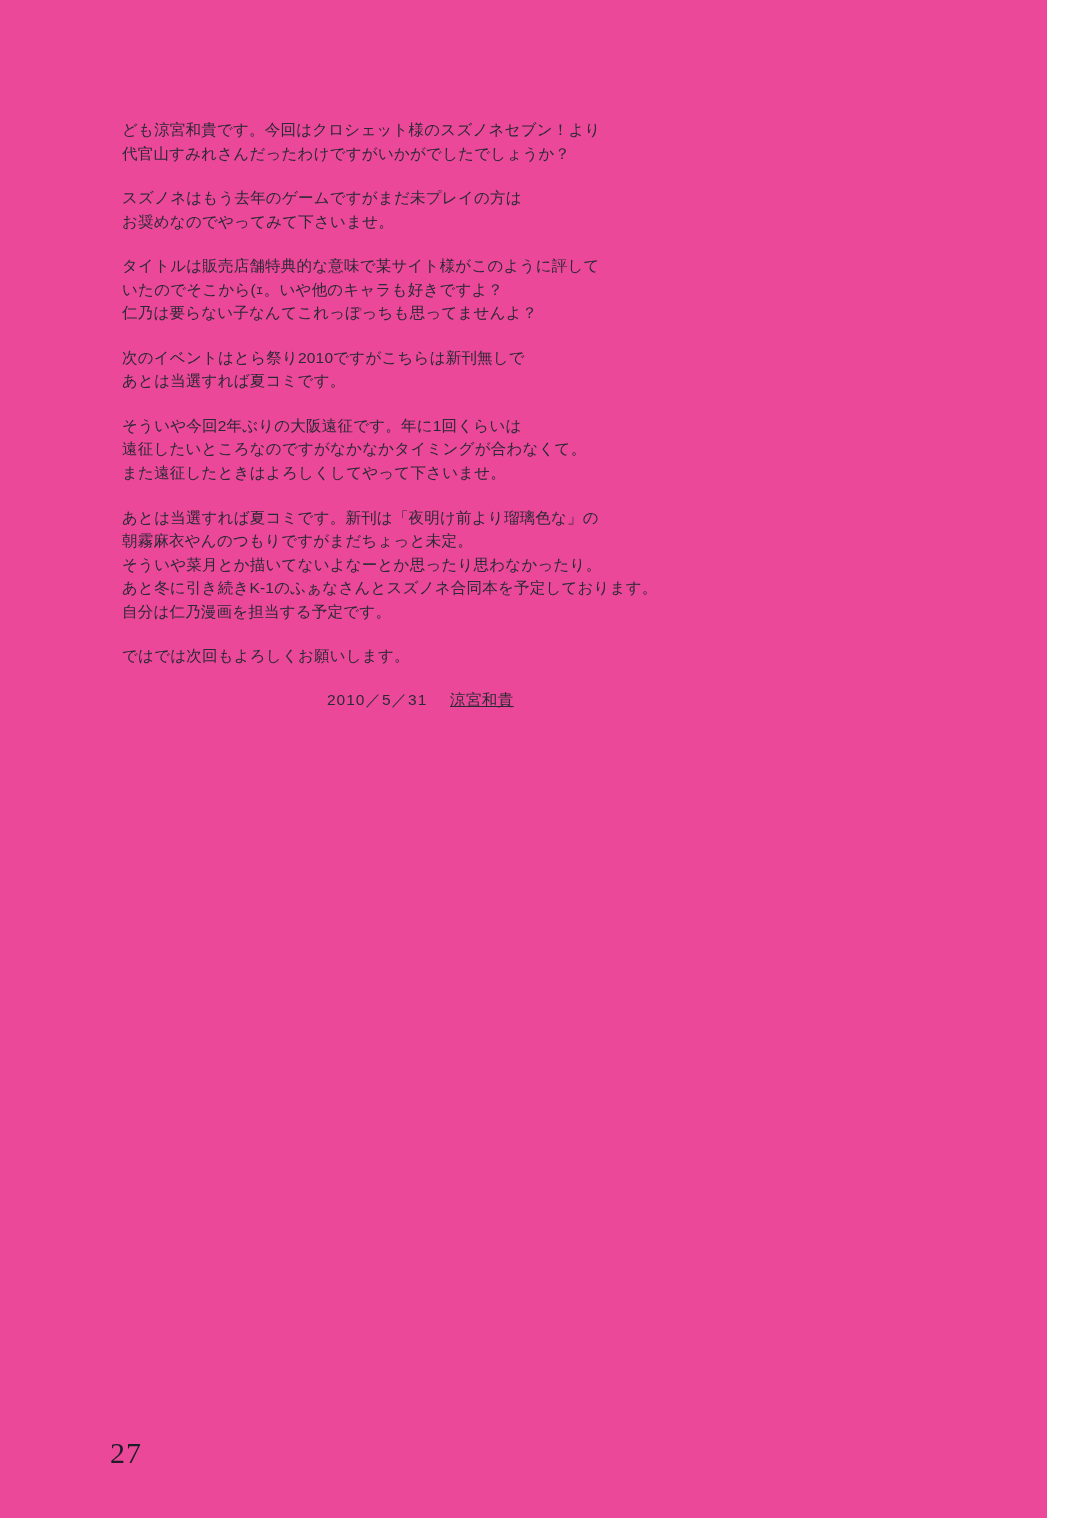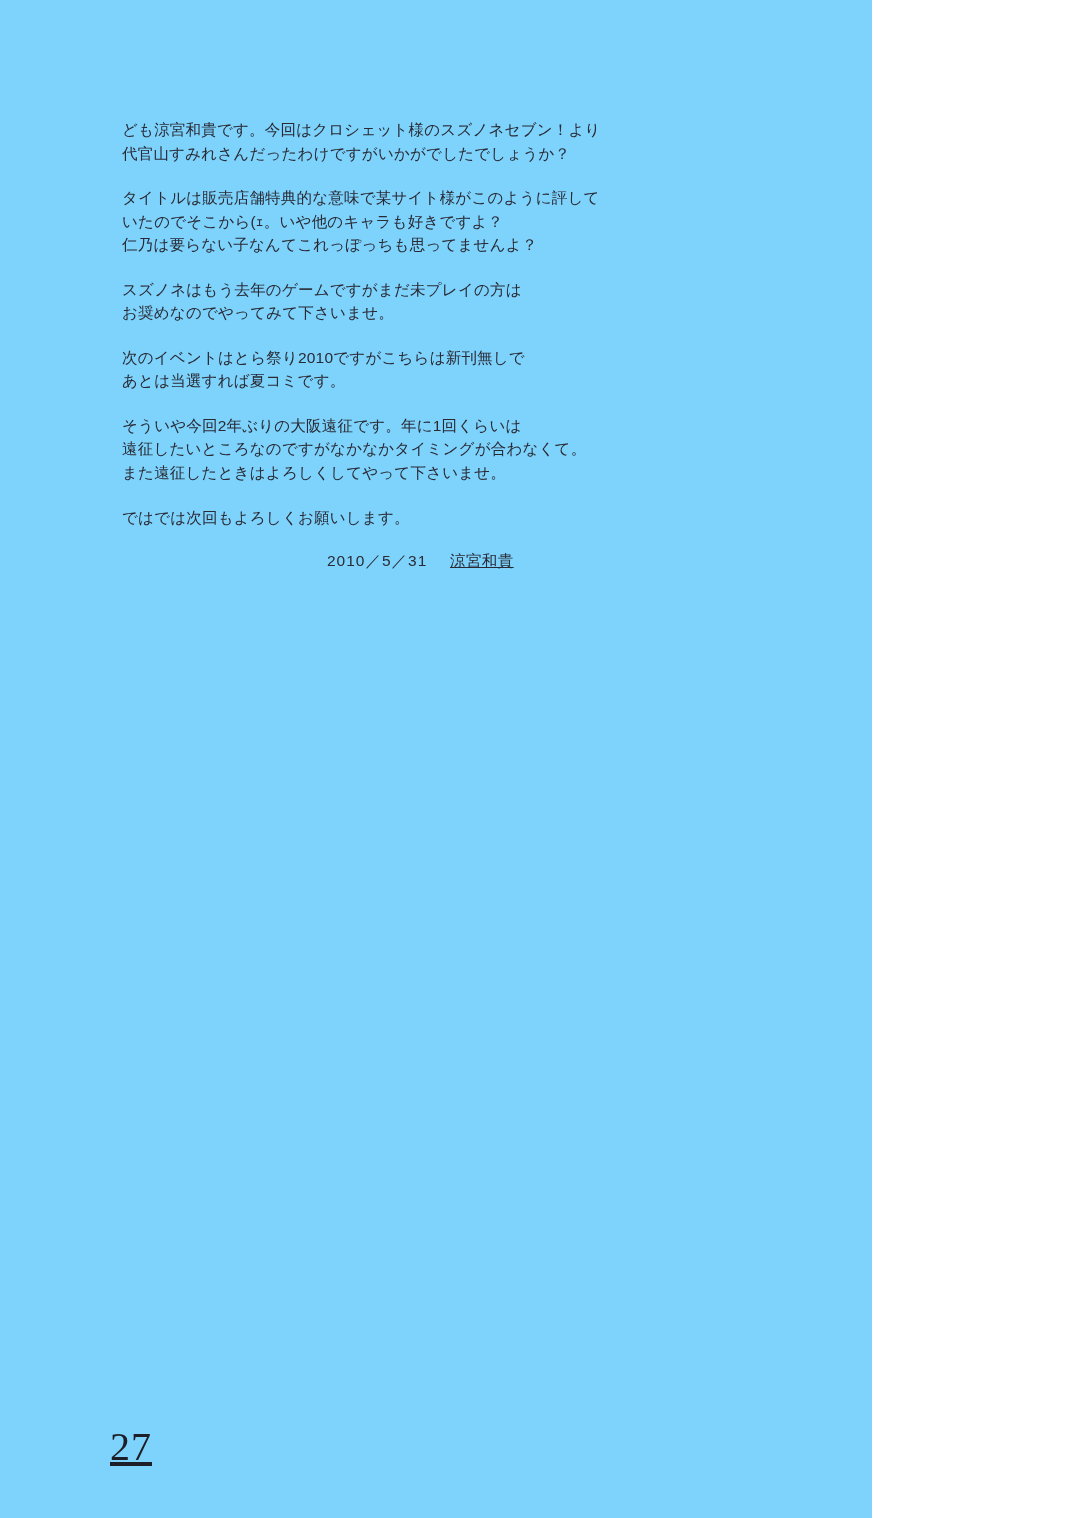--- a/index.html
+++ b/index.html
@@ -2,23 +2,23 @@
 <html><head>
 <meta charset="utf-8">
 <style>
   html, body {
     margin: 0;
     padding: 0;
     background: #ffffff;
   }
   .page {
     position: relative;
-    width: 872px;
+    width: 1047px;
     height: 1518px;
-    background: #7dd3fc;
+    background: #ec4899;
     overflow: hidden;
     font-family: "Liberation Sans", sans-serif;
   }
   .afterword {
     position: absolute;
     left: 122px;
     top: 118px;
     width: 760px;
     color: #2a2a35;
     font-size: 15.5px;
@@ -43,45 +43,49 @@
     letter-spacing: 1px;
   }
   .sign-name {
     margin-left: 18px;
     text-decoration: underline;
   }
   .page-number {
     position: absolute;
     left: 110px;
     bottom: 48px;
-    font-size: 40px;
+    font-size: 30px;
     color: #1e1e28;
     letter-spacing: 1px;
     font-family: "Liberation Serif", serif;
-    text-decoration: underline;
   }
 </style>
 </head>
 <body>
 
 <div class="page">
 
   <div class="afterword">
     <p class="para">ども涼宮和貴です。今回はクロシェット様のスズノネセブン！より
 代官山すみれさんだったわけですがいかがでしたでしょうか？</p>
+    <p class="para">スズノネはもう去年のゲームですがまだ未プレイの方は
+お奨めなのでやってみて下さいませ。</p>
     <p class="para">タイトルは販売店舗特典的な意味で某サイト様がこのように評して
 いたのでそこから(ｪ。いや他のキャラも好きですよ？
 仁乃は要らない子なんてこれっぽっちも思ってませんよ？</p>
-    <p class="para">スズノネはもう去年のゲームですがまだ未プレイの方は
-お奨めなのでやってみて下さいませ。</p>
     <p class="para">次のイベントはとら祭り2010ですがこちらは新刊無しで
 あとは当選すれば夏コミです。</p>
     <p class="para">そういや今回2年ぶりの大阪遠征です。年に1回くらいは
 遠征したいところなのですがなかなかタイミングが合わなくて。
 また遠征したときはよろしくしてやって下さいませ。</p>
+    <p class="para">あとは当選すれば夏コミです。新刊は「夜明け前より瑠璃色な」の
+朝霧麻衣やんのつもりですがまだちょっと未定。
+そういや菜月とか描いてないよなーとか思ったり思わなかったり。
+あと冬に引き続きK-1のふぁなさんとスズノネ合同本を予定しております。
+自分は仁乃漫画を担当する予定です。</p>
     <p class="para">ではでは次回もよろしくお願いします。</p>
 
     <div class="signature">
       <span class="sign-date">2010／5／31</span>
       <span class="sign-name">涼宮和貴</span>
     </div>
   </div>
 
   <div class="page-number">27</div>
 

